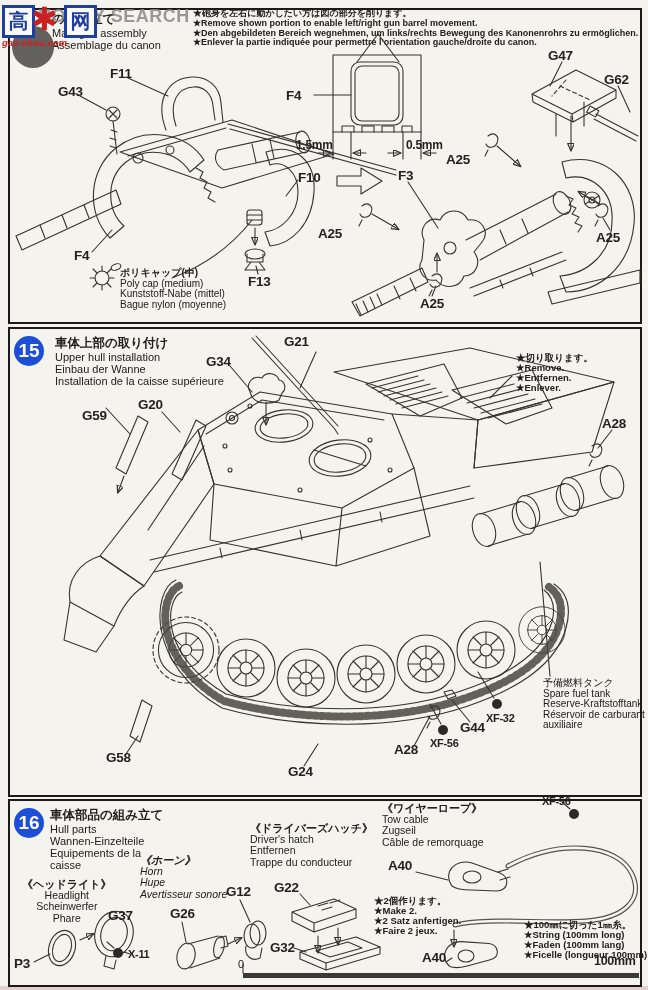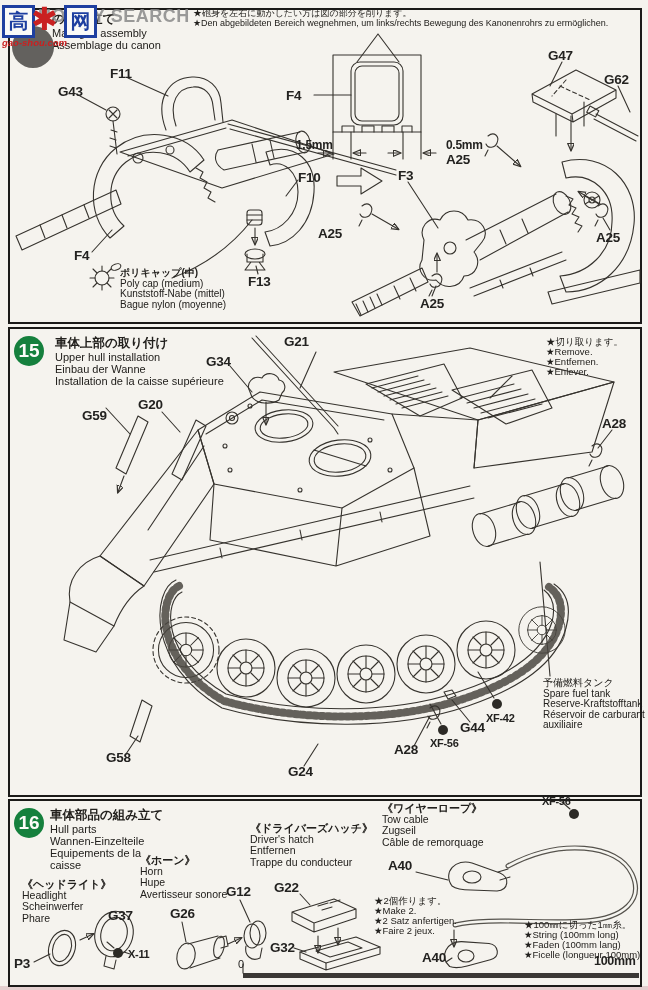--- a/index.html
+++ b/index.html
@@ -10,27 +10,27 @@
   #art path,#art circle,#art ellipse,#art rect,#art line{fill:none;stroke:#36332e;stroke-width:1.1;stroke-linecap:round;stroke-linejoin:round;}
   #art .f{fill:#2c2a26;stroke:none;}
   #art .dsh{stroke-dasharray:4 3;}
   #art .trk{stroke-width:8;stroke-dasharray:2.5 4;stroke:#4a4741;opacity:.85;}
   #art .tube{stroke-width:5;stroke:#55524c;}
   #art .tubein{stroke-width:2.6;stroke:#f6f5f0;}
   #art .bar{fill:#3b3835;stroke:none;}
   .lbl{position:absolute;z-index:2;font-size:13.5px;font-weight:bold;letter-spacing:-.3px;white-space:nowrap;color:#232220;}
   .lbl.dim{font-size:12px;}
   .lbl.small{font-size:11px;}
-  .badge{position:absolute;z-index:2;width:30px;height:30px;border-radius:50%;background:#15803d;color:#fcfbf8;
+  .badge{position:absolute;z-index:2;width:30px;height:30px;border-radius:50%;background:#1d4ed8;color:#fcfbf8;
          display:flex;align-items:center;justify-content:center;font-size:19px;font-weight:bold;}
   .t-ja{font-size:12.5px;font-weight:bold;line-height:15px;}
   .t-l{font-size:11px;line-height:12px;}
   .tblock{position:absolute;z-index:2;}
   .note{position:absolute;z-index:2;font-size:9px;line-height:9.8px;white-space:nowrap;}
-  .note div{white-space:nowrap;}
+  .note div{white-space:nowrap;font-weight:bold;}
   .note10{position:absolute;z-index:2;font-size:10px;line-height:10.6px;}
   .subhdr{font-size:11px;font-weight:bold;line-height:12px;}
   .subl{font-size:10.5px;line-height:11.4px;}
   .wm{position:absolute;left:0;top:0;width:200px;height:60px;z-index:10;}
   .wm-overlay{position:absolute;left:38px;top:6px;font-size:18px;font-weight:bold;color:#8a8a8a;opacity:.85;letter-spacing:.5px;white-space:nowrap;}
   .wm-circle{position:absolute;left:12px;top:26px;width:42px;height:42px;border-radius:50%;background:#5b5955;opacity:.95;}
   .wm-box{position:absolute;width:27px;height:27px;border:3px solid #1e3fa0;background:#fafaf8;color:#1e3fa0;
           font-size:20px;font-weight:bold;text-align:center;line-height:27px;}
   .wm-icon{position:absolute;left:31px;top:0px;font-size:32px;color:#c92121;}
   .wm-site{position:absolute;left:2px;top:37px;font-size:9.5px;font-weight:bold;font-style:italic;color:#c92121;white-space:nowrap;}
@@ -273,55 +273,57 @@
 </div>
 
 <div class="tblock" style="left:52px;top:12px;width:130px;">
   <div class="t-ja">の組み立て</div>
   <div class="t-l">Main gun assembly</div>
   <div class="t-l">Assemblage du canon</div>
 </div>
 
 <div class="note" style="left:193px;top:9px;">
   <div>★砲身を左右に動かしたい方は図の部分を削ります。</div>
+  <div>★Remove shown portion to enable left/right gun barrel movement.</div>
   <div>★Den abgebildeten Bereich wegnehmen, um links/rechts Bewegung des Kanonenrohrs zu ermöglichen.</div>
+  <div>★Enlever la partie indiquée pour permettre l'orientation gauche/droite du canon.</div>
 </div>
 
 <div class="note10" style="left:120px;top:268px;white-space:nowrap;">
   <div style="font-weight:bold;">ポリキャップ(中)</div>
   <div>Poly cap (medium)</div>
   <div>Kunststoff-Nabe (mittel)</div>
   <div>Bague nylon (moyenne)</div>
 </div>
 
 <div class="lbl" style="left:58px;top:84px;">G43</div>
 <div class="lbl" style="left:110px;top:66px;">F11</div>
 <div class="lbl" style="left:74px;top:248px;">F4</div>
 <div class="lbl" style="left:298px;top:170px;">F10</div>
 <div class="lbl" style="left:248px;top:274px;">F13</div>
 <div class="lbl" style="left:286px;top:88px;">F4</div>
 <div class="lbl dim" style="left:296px;top:138px;">1.5mm</div>
-<div class="lbl dim" style="left:406px;top:138px;margin-left:40px;">0.5mm</div>
+<div class="lbl dim" style="left:406px;top:138px;">0.5mm</div>
 <div class="lbl" style="left:398px;top:168px;">F3</div>
 <div class="lbl" style="left:446px;top:152px;">A25</div>
 <div class="lbl" style="left:318px;top:226px;">A25</div>
 <div class="lbl" style="left:420px;top:296px;">A25</div>
 <div class="lbl" style="left:596px;top:230px;">A25</div>
 <div class="lbl" style="left:548px;top:48px;">G47</div>
 <div class="lbl" style="left:604px;top:72px;">G62</div>
 
 <div class="badge" style="left:14px;top:336px;">15</div>
 <div class="tblock" style="left:55px;top:336px;">
   <div class="t-ja">車体上部の取り付け</div>
   <div class="t-l">Upper hull installation</div>
   <div class="t-l">Einbau der Wanne</div>
   <div class="t-l" style="white-space:nowrap;">Installation de la caisse supérieure</div>
 </div>
 
-<div class="note" style="left:516px;top:337px;font-size:9.5px;line-height:10px;margin-left:30px;">
+<div class="note" style="left:516px;top:353px;font-size:9.5px;line-height:10px;">
   <div>★切り取ります。</div>
   <div>★Remove.</div>
   <div>★Entfernen.</div>
   <div>★Enlever.</div>
 </div>
 
 <div class="note10" style="left:543px;top:678px;width:112px;">
   <div>予備燃料タンク</div>
   <div>Spare fuel tank</div>
   <div>Reserve-Kraftstofftank</div>
@@ -331,38 +333,38 @@
 <div class="lbl" style="left:284px;top:334px;">G21</div>
 <div class="lbl" style="left:206px;top:354px;">G34</div>
 <div class="lbl" style="left:138px;top:397px;">G20</div>
 <div class="lbl" style="left:82px;top:408px;">G59</div>
 <div class="lbl" style="left:602px;top:416px;">A28</div>
 <div class="lbl" style="left:106px;top:750px;">G58</div>
 <div class="lbl" style="left:288px;top:764px;">G24</div>
 <div class="lbl" style="left:394px;top:742px;">A28</div>
 <div class="lbl small" style="left:430px;top:737px;">XF-56</div>
 <div class="lbl" style="left:460px;top:720px;">G44</div>
-<div class="lbl small" style="left:486px;top:712px;">XF-42</div>
+<div class="lbl small" style="left:486px;top:712px;">XF-32</div>
 
 <div class="badge" style="left:14px;top:808px;">16</div>
 <div class="tblock" style="left:50px;top:808px;width:120px;">
   <div class="t-ja">車体部品の組み立て</div>
   <div class="t-l">Hull parts</div>
   <div class="t-l">Wannen-Einzelteile</div>
   <div class="t-l">Equipements de la caisse</div>
 </div>
 
-<div class="tblock" style="left:22px;top:878px;">
+<div class="tblock" style="left:22px;top:878px;text-align:center;">
   <div class="subhdr">《ヘッドライト》</div>
   <div class="subl">Headlight</div>
   <div class="subl">Scheinwerfer</div>
   <div class="subl">Phare</div>
 </div>
 
-<div class="tblock" style="left:140px;top:854px;">
+<div class="tblock" style="left:140px;top:854px;font-style:italic;">
   <div class="subhdr">《ホーン》</div>
   <div class="subl">Horn</div>
   <div class="subl">Hupe</div>
   <div class="subl">Avertisseur sonore</div>
 </div>
 
 <div class="tblock" style="left:250px;top:822px;">
   <div class="subhdr">《ドライバーズハッチ》</div>
   <div class="subl">Driver's hatch</div>
   <div class="subl">Entfernen</div>

